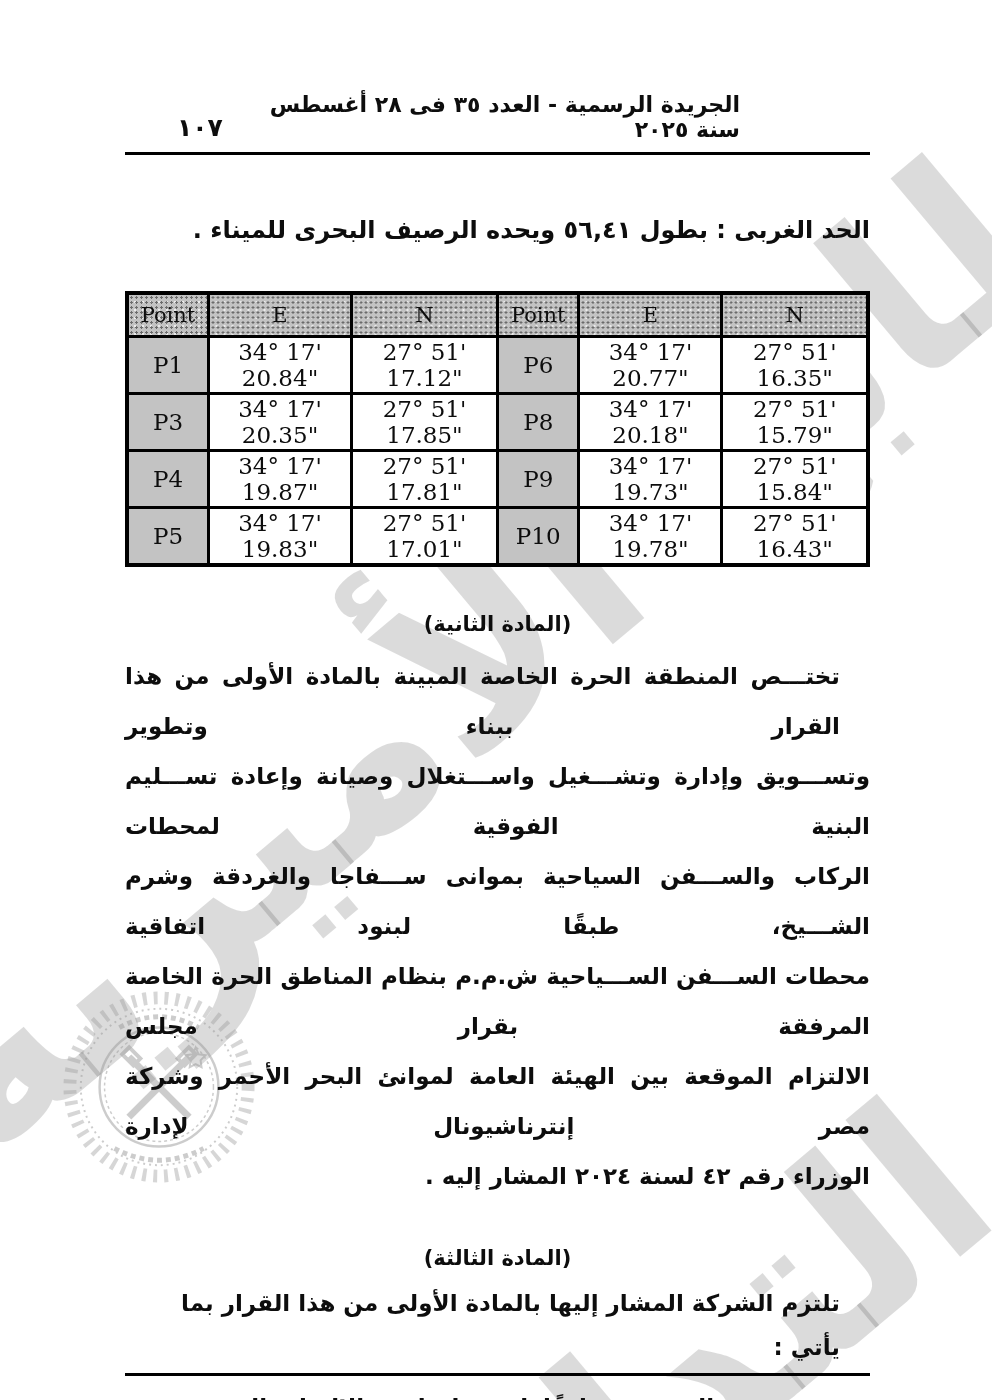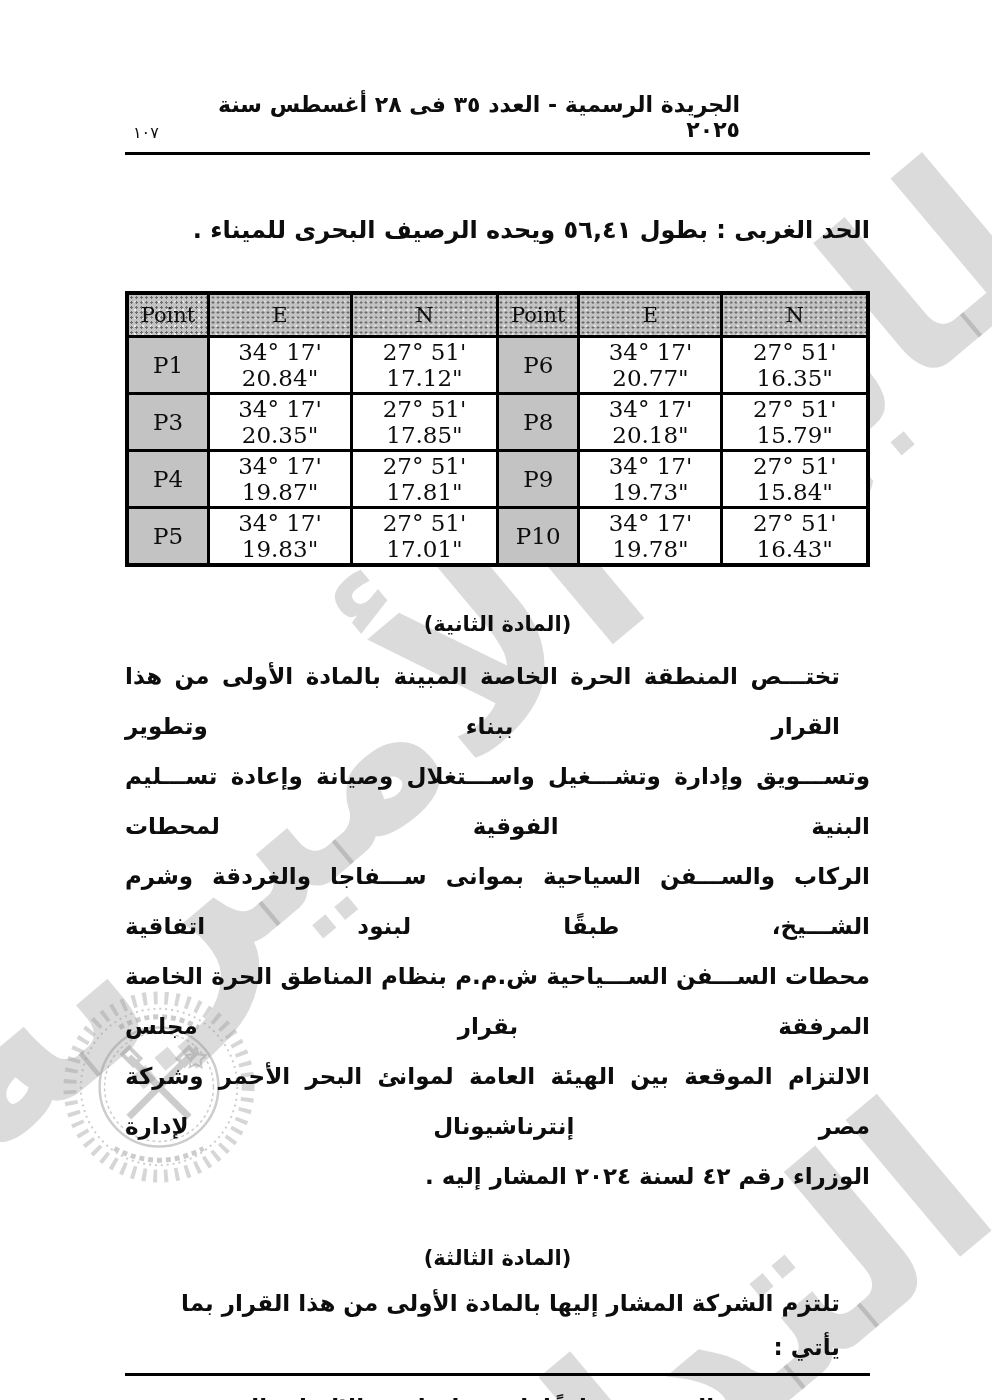--- a/index.html
+++ b/index.html
@@ -18,21 +18,21 @@
   .wm1{left:-150px;top:1000px;font-size:235px;transform:rotate(-40deg);}
   .wm2{left:230px;top:1585px;font-size:235px;transform:rotate(-40deg);}
   .seal{position:absolute;left:60px;top:988px;opacity:0.5;}
   
   .content{
     position:relative;z-index:1;direction:rtl;
     margin:0 122px 0 125px;padding-top:92px;width:745px;
   }
   .hdr{display:flex;justify-content:space-between;align-items:flex-end;direction:rtl;}
   .hdr-title{font-size:22px;font-weight:bold;letter-spacing:0;padding-right:130px;}
-  .hdr-page{font-size:16px;font-weight:normal;padding-left:8px;}
+  .hdr-page{font-size:25px;font-weight:bold;padding-left:8px;margin-left:44px;}
   .hdr-rule{border-bottom:3px solid #000;margin-top:10px;}
   .boundary{
     margin-top:58px;text-align:right;font-size:24px;font-weight:bold;line-height:34px;
   }
   
   table.coords{
     width:100%;margin-top:44px;border-collapse:collapse;
     border:4px solid #000;direction:ltr;
   }
   table.coords th,table.coords td{

